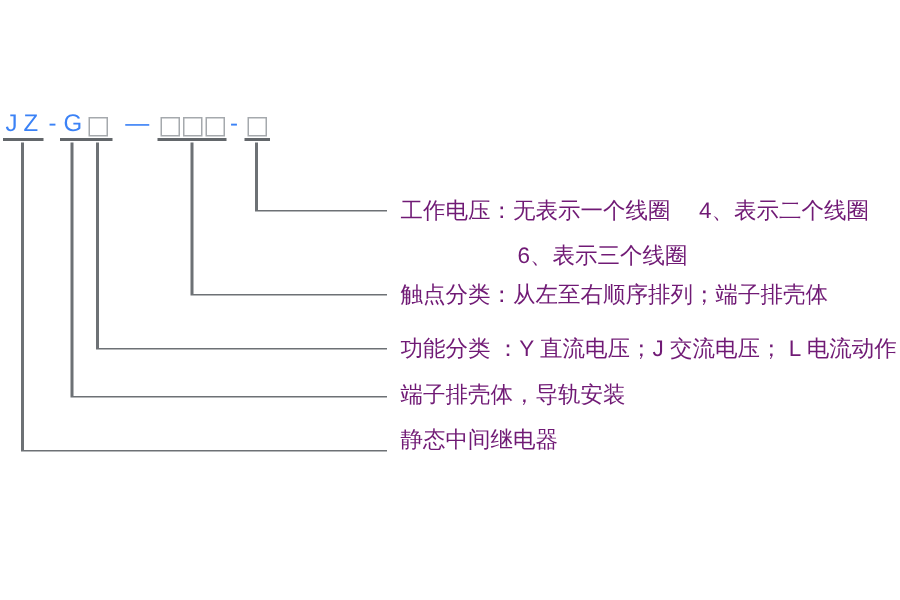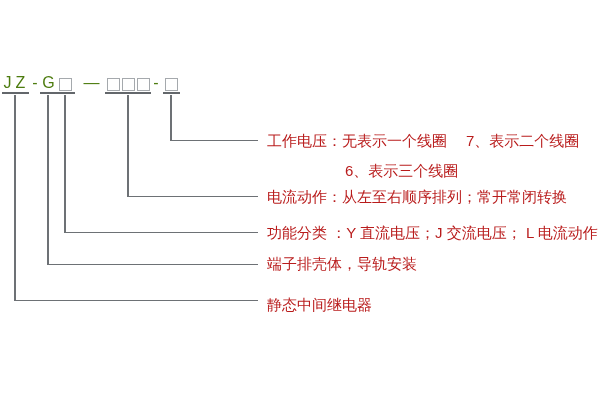--- a/index.html
+++ b/index.html
@@ -17,21 +17,21 @@
     color: #3c3c3c;
   }
   
   .seg {
     position: absolute;
     top: 74px;
     height: 18px;
     line-height: 18px;
     font-size: 16px;
     font-weight: 500;
-    color: #4d7c0f;
+    color: #3b82f6;
     text-align: center;
     white-space: pre;
   }
   .seg.prefix { letter-spacing: 4px; }
   .ph-box {
     position: absolute;
     top: 78px;
     width: 13px;
     height: 13px;
     border: 1.5px solid #a5a9ad;
@@ -57,21 +57,21 @@
     background: #6d7175;
   }
   
   .ann {
     position: absolute;
     left: 267px;
     height: 17px;
     line-height: 17px;
     font-size: 15px;
     white-space: pre;
-    color: #b91c1c;
+    color: #701a75;
     display: flex;
   }
   .ann .gap19 { display: inline-block; width: 19px; }
   .ann .gap15 { display: inline-block; width: 15px; }
 </style>
 </head>
 <body>
 
 <div class="stage">
 
@@ -103,26 +103,26 @@
 
   <span class="v-line" style="left:127.4px; height:101px;"></span>
   <span class="h-line" style="left:127.4px; top:196px; width:131px;"></span>
 
   <span class="v-line" style="left:170.4px; height:45px;"></span>
   <span class="h-line" style="left:170.4px; top:140px; width:88px;"></span>
 
   <div class="ann" style="top:132px;">
     <span>工作电压：无表示一个线圈</span>
     <span class="gap19"></span>
-    <span>7、表示二个线圈</span>
+    <span>4、表示二个线圈</span>
   </div>
 
   <div class="ann" style="top:162px; left:345px;">
     <span>6、表示三个线圈</span>
     <span class="gap15"></span>
   </div>
 
-  <div class="ann" style="top:188px;">电流动作：从左至右顺序排列；常开常闭转换</div>
+  <div class="ann" style="top:188px;">触点分类：从左至右顺序排列；端子排壳体</div>
   <div class="ann" style="top:255px;">端子排壳体，导轨安装</div>
   <div class="ann" style="top:224px;">功能分类 ：Y 直流电压；J 交流电压； L 电流动作</div>
-  <div class="ann" style="top:296px;">静态中间继电器</div>
+  <div class="ann" style="top:285px;">静态中间继电器</div>
 
 </div>
 
 </body></html>

